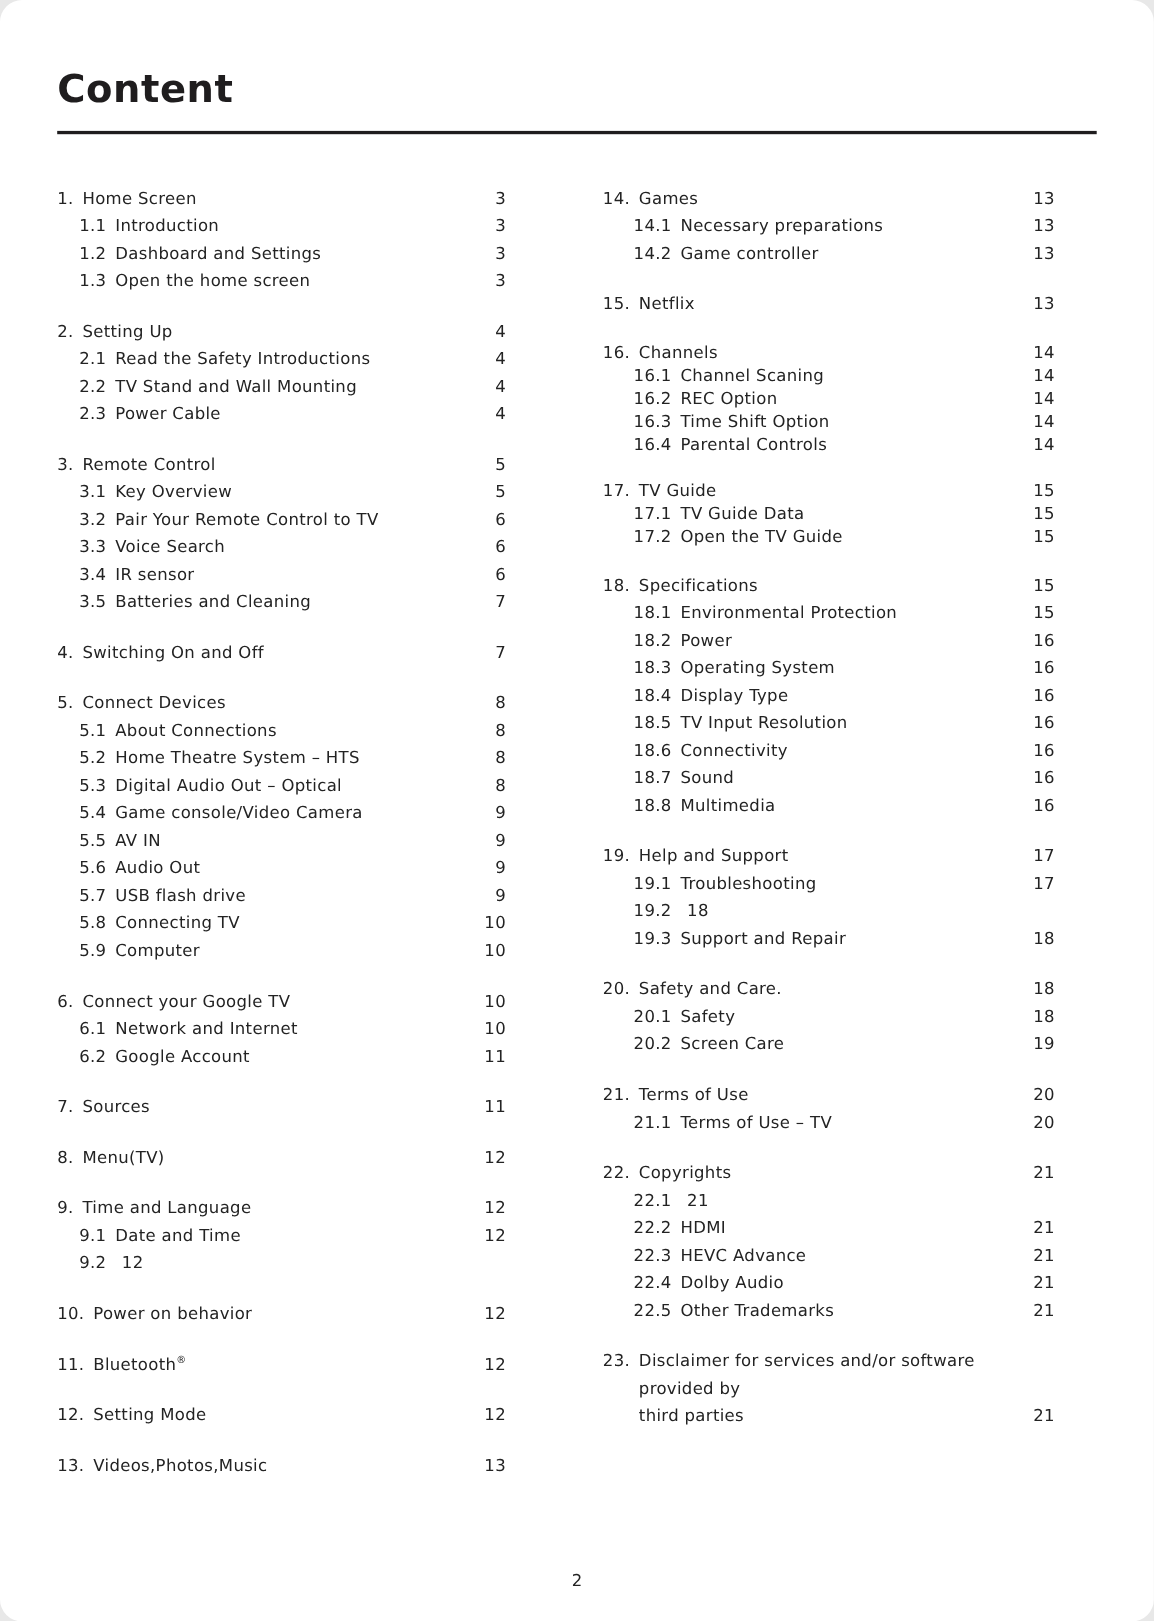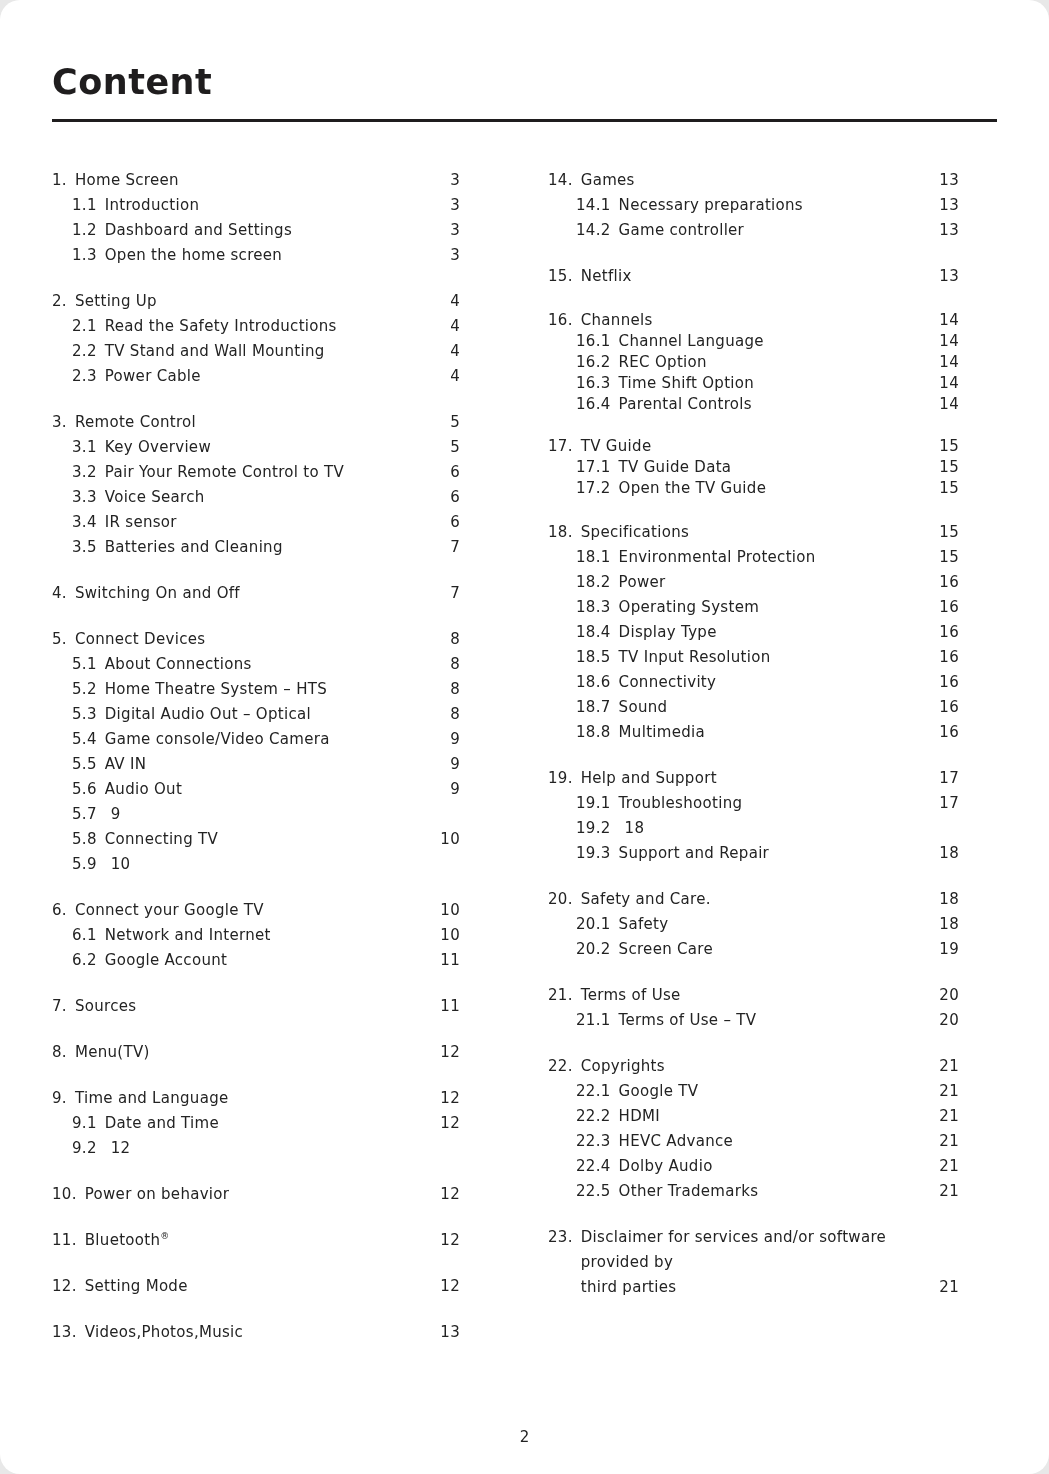--- a/index.html
+++ b/index.html
@@ -189,29 +189,31 @@
             <span class="t">AV IN</span>
             <span class="pg">9</span>
           </div>
           <div class="row sub">
             <span class="num">5.6</span>
             <span class="t">Audio Out</span>
             <span class="pg">9</span>
           </div>
           <div class="row sub">
             <span class="num">5.7</span>
+            <span class="t">USB flash drive</span>
             <span class="pg">9</span>
           </div>
           <div class="row sub">
             <span class="num">5.8</span>
             <span class="t">Connecting TV</span>
             <span class="pg">10</span>
           </div>
           <div class="row sub">
             <span class="num">5.9</span>
+            <span class="t">Computer</span>
             <span class="pg">10</span>
           </div>
         </div>
         <div class="sec">
           <div class="row">
             <span class="num">6.</span>
             <span class="t">Connect your Google TV</span>
             <span class="pg">10</span>
           </div>
           <div class="row sub">
@@ -310,21 +312,21 @@
           </div>
         </div>
         <div class="sec tight">
           <div class="row">
             <span class="num">16.</span>
             <span class="t">Channels</span>
             <span class="pg">14</span>
           </div>
           <div class="row sub">
             <span class="num">16.1</span>
-            <span class="t">Channel Language</span>
+            <span class="t">Channel Scaning</span>
             <span class="pg">14</span>
           </div>
           <div class="row sub">
             <span class="num">16.2</span>
             <span class="t">REC Option</span>
             <span class="pg">14</span>
           </div>
           <div class="row sub">
             <span class="num">16.3</span>
             <span class="t">Time Shift Option</span>
@@ -451,21 +453,20 @@
           </div>
         </div>
         <div class="sec">
           <div class="row">
             <span class="num">22.</span>
             <span class="t">Copyrights</span>
             <span class="pg">21</span>
           </div>
           <div class="row sub">
             <span class="num">22.1</span>
-            <span class="t">Google TV</span>
             <span class="pg">21</span>
           </div>
           <div class="row sub">
             <span class="num">22.2</span>
             <span class="t">HDMI</span>
             <span class="pg">21</span>
           </div>
           <div class="row sub">
             <span class="num">22.3</span>
             <span class="t">HEVC Advance</span>

